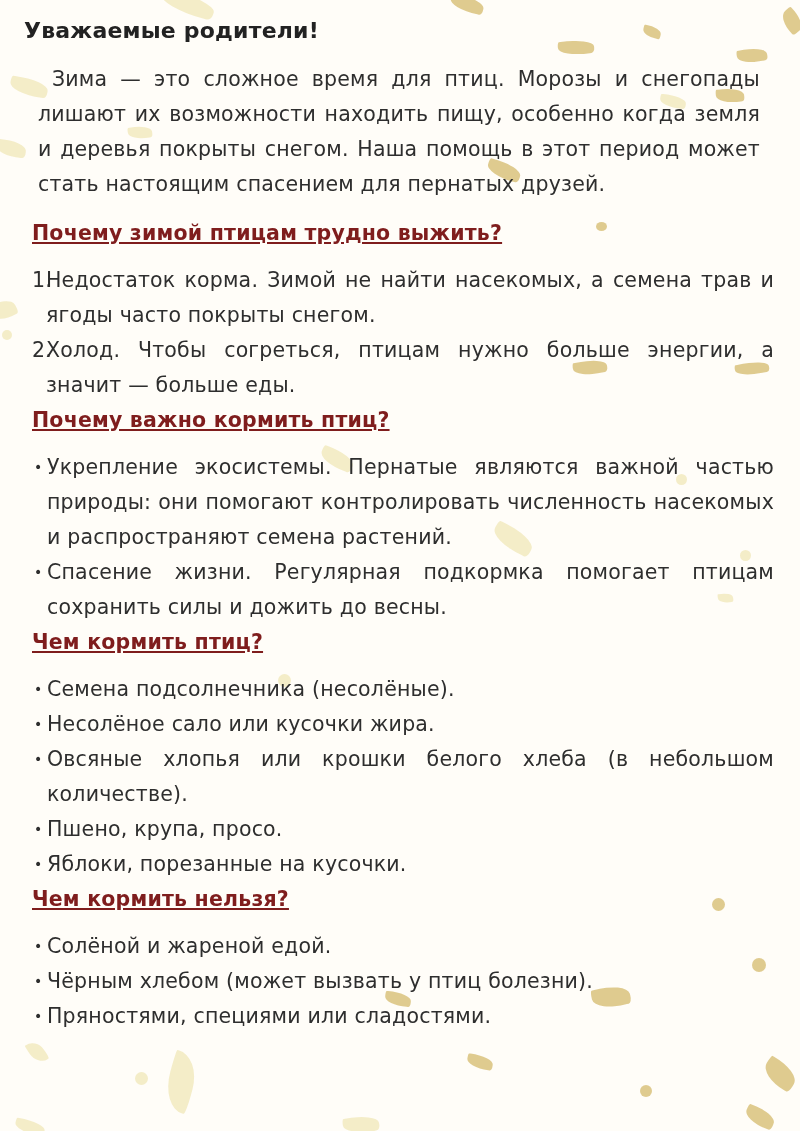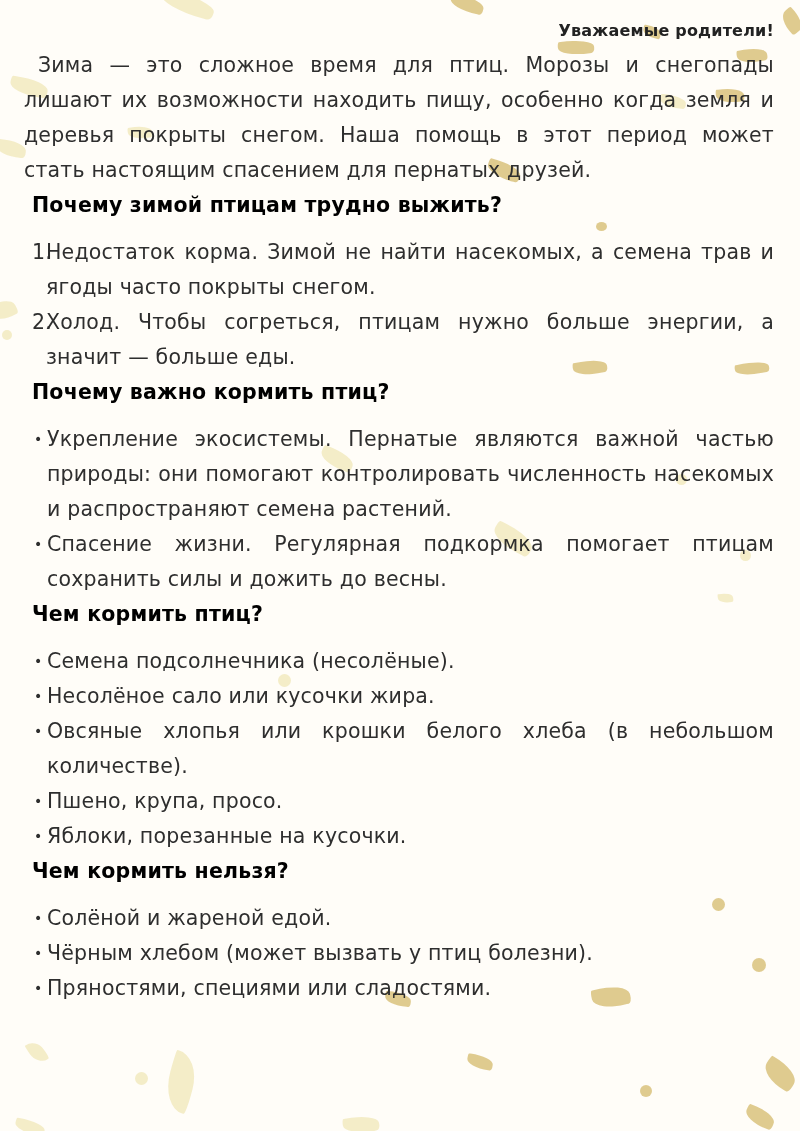--- a/index.html
+++ b/index.html
@@ -21,37 +21,38 @@
   .content {
     position: relative;
     z-index: 1;
     padding: 13px 26px 0 24px;
     font-size: 20.5px;
     line-height: 35px;
     letter-spacing: 0.2px;
   }
   .title {
     margin: 0;
-    font-size: 16px;
+    font-size: 22px;
     line-height: 35px;
     font-weight: bold;
-    text-align: right;
+    text-align: left;
     color: #222;
   }
   .intro {
-    margin: 0;
+    margin: 14px;
     text-align: justify;
     text-indent: 14px;
   }
   .heading {
     margin: 0 0 0 8px;
     font-size: 20.5px;
     line-height: 35px;
     font-weight: bold;
-    color: #000000;
+    color: #7f1d1d;
+    text-decoration: underline;
   }
   ol.numbered, ul.bulleted {
     margin: 12px 0 0 8px;
     padding: 0;
     list-style: none;
     text-align: justify;
   }
   ol.numbered { counter-reset: num; }
   ol.numbered > li {
     counter-increment: num;

